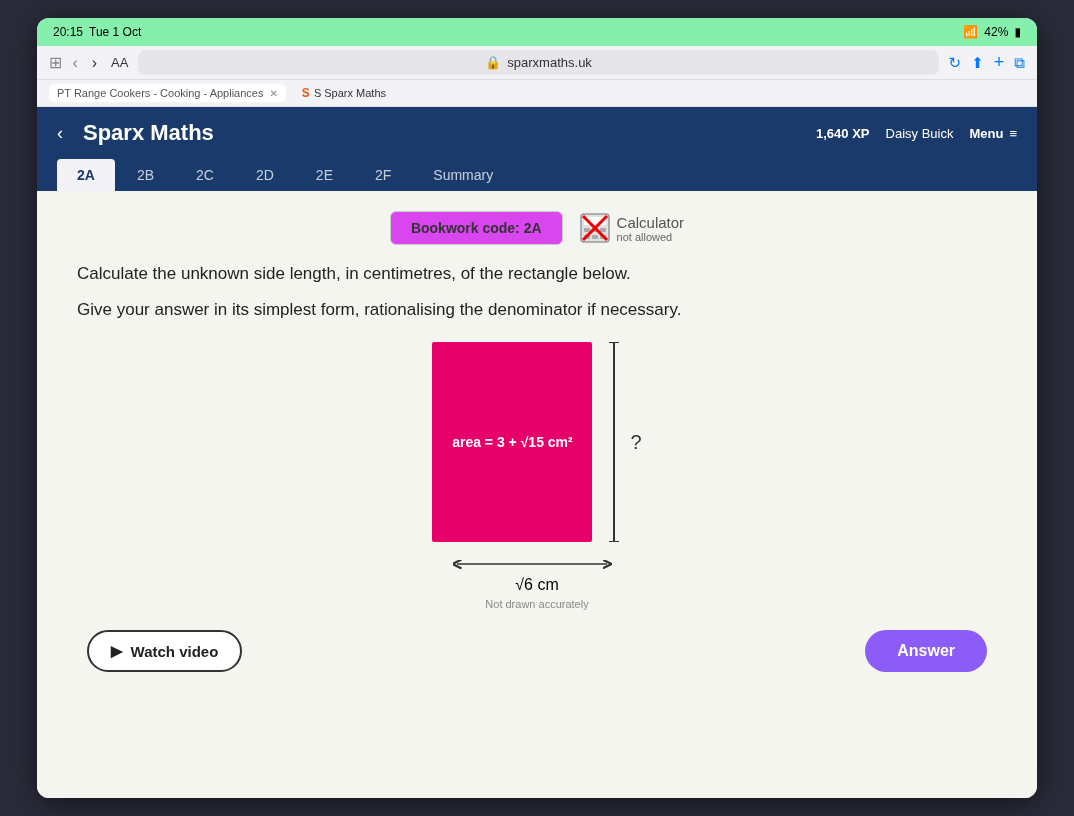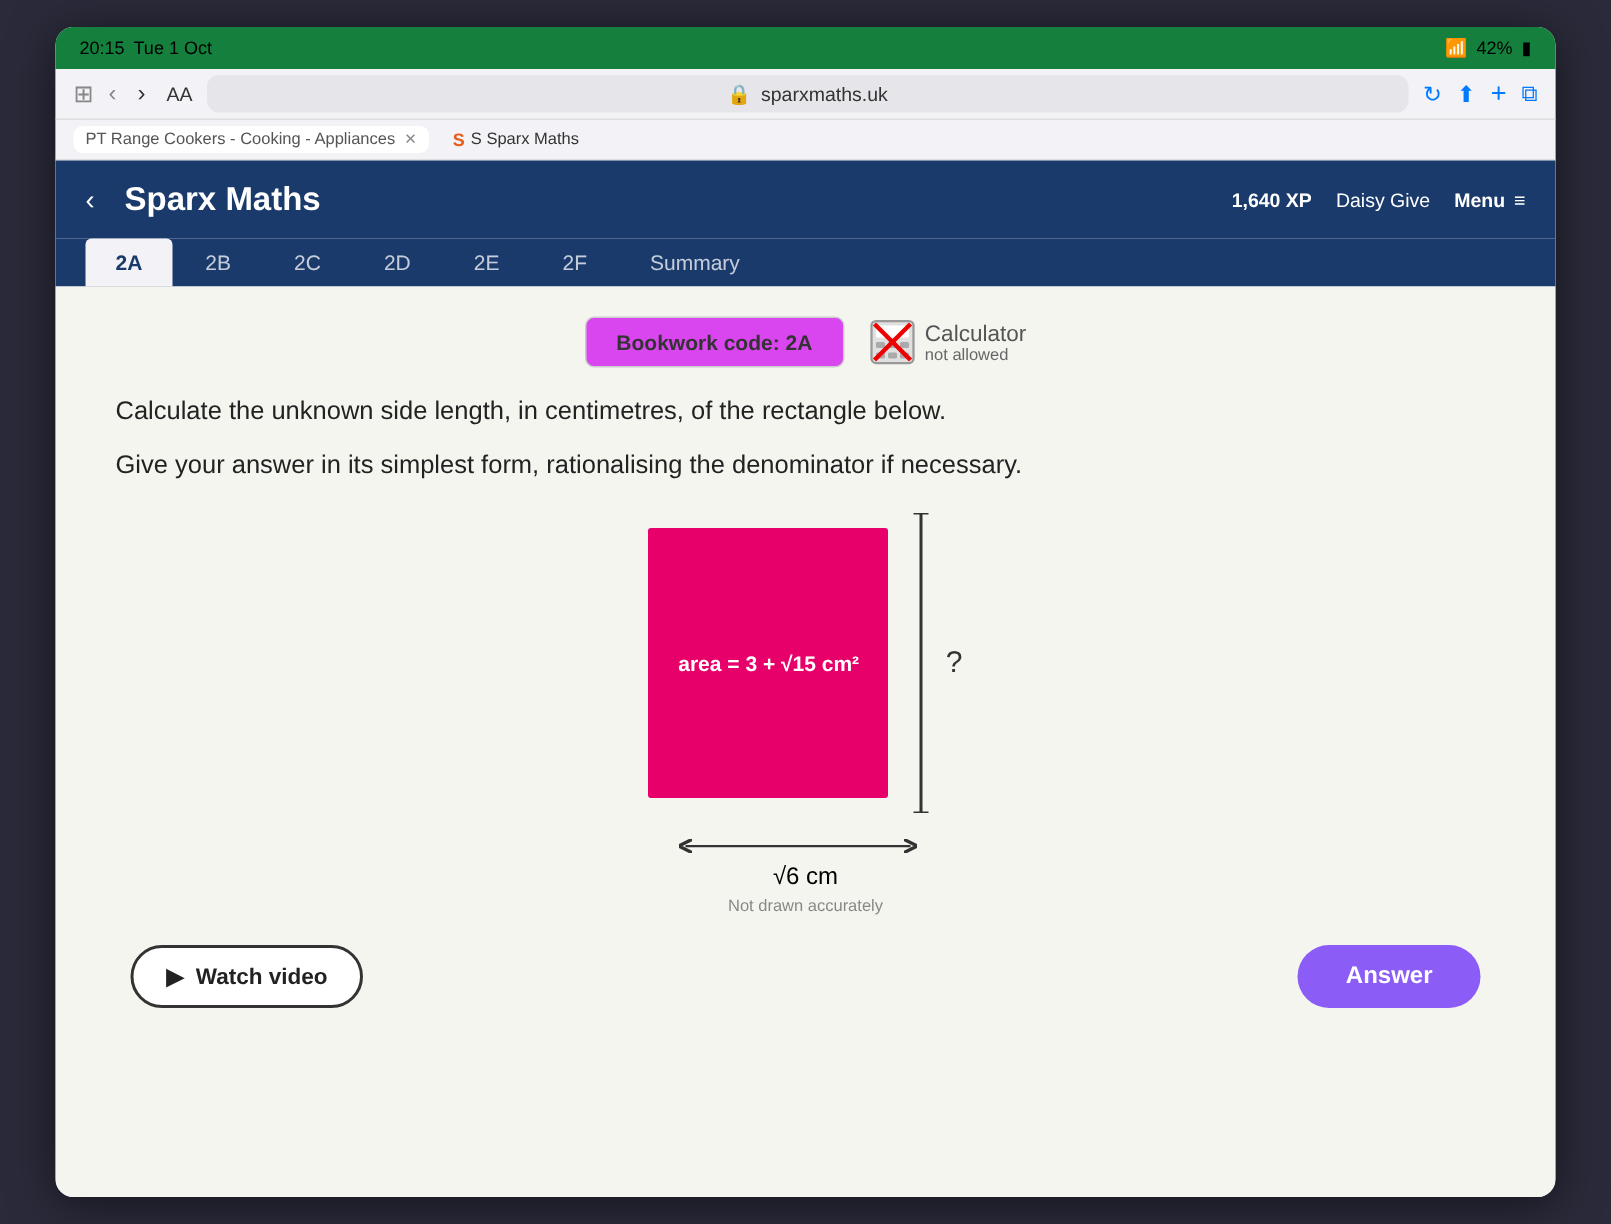--- a/index.html
+++ b/index.html
@@ -20,21 +20,21 @@
       background: #f2f2f7;
       border-radius: 12px;
       overflow: hidden;
       display: flex;
       flex-direction: column;
       box-shadow: 0 4px 30px rgba(0,0,0,0.5);
     }
 
     
     .status-bar {
-      background: #15803d;
+      background: #86efac;
       display: flex;
       justify-content: space-between;
       align-items: center;
       padding: 4px 16px;
       font-size: 12px;
       font-weight: 500;
       color: #000;
       min-height: 28px;
       gap: 28px;
     }
@@ -190,21 +190,21 @@
 
     .rect-diagram {
       display: flex;
       align-items: center;
       gap: 12px;
       margin-bottom: 8px;
     }
 
     .pink-rect {
       width: 160px;
-      height: 180px;
+      height: 200px;
       background: #e8006a;
       display: flex;
       align-items: center;
       justify-content: center;
       color: white;
       font-size: 15px;
       font-weight: 500;
       border-radius: 2px;
       padding: 10px;
       text-align: center;
@@ -296,21 +296,21 @@
     </div>
   </div>
 
   <div class="sparx-header">
     <div style="display:flex;align-items:center;gap:10px;">
       <span class="sparx-back">‹</span>
       <span class="sparx-title">Sparx Maths</span>
     </div>
     <div class="sparx-right">
       <span class="sparx-xp">1,640 XP</span>
-      <span class="sparx-user">Daisy Give</span>
+      <span class="sparx-user">Daisy Buick</span>
       <div class="sparx-menu">
         <span>Menu</span>
         <span>≡</span>
       </div>
     </div>
   </div>
 
   <div class="nav-tabs">
     <div class="nav-tab active">2A</div>
     <div class="nav-tab">2B</div>

